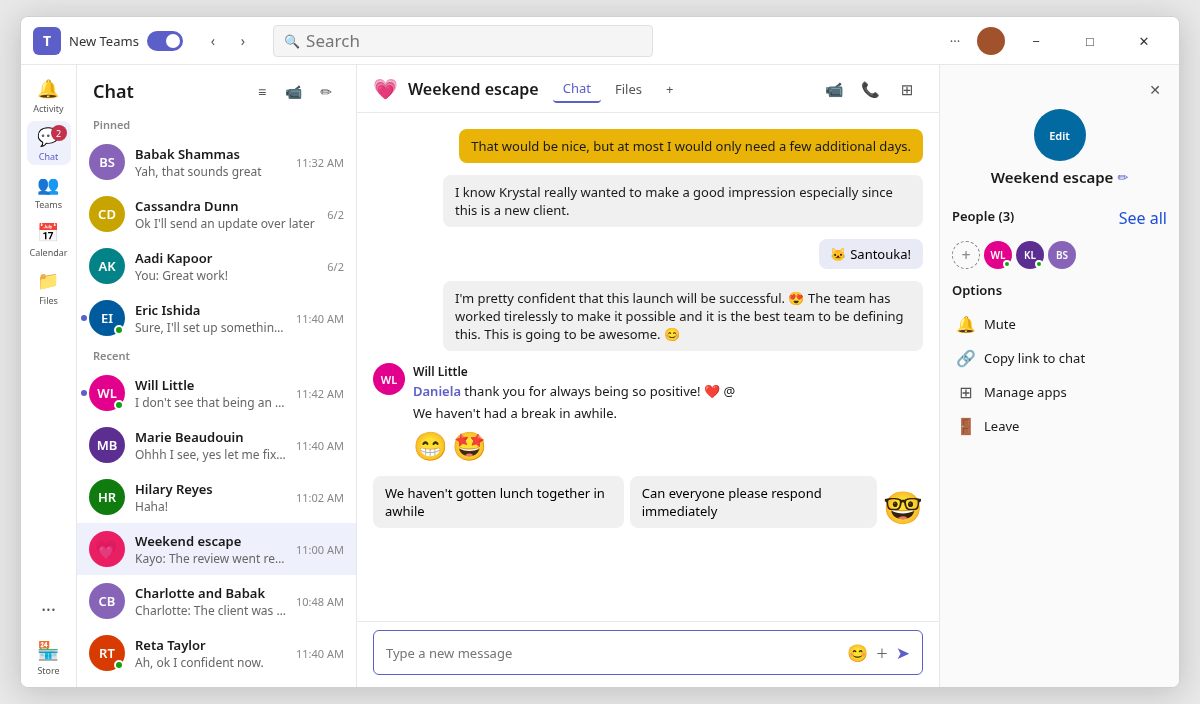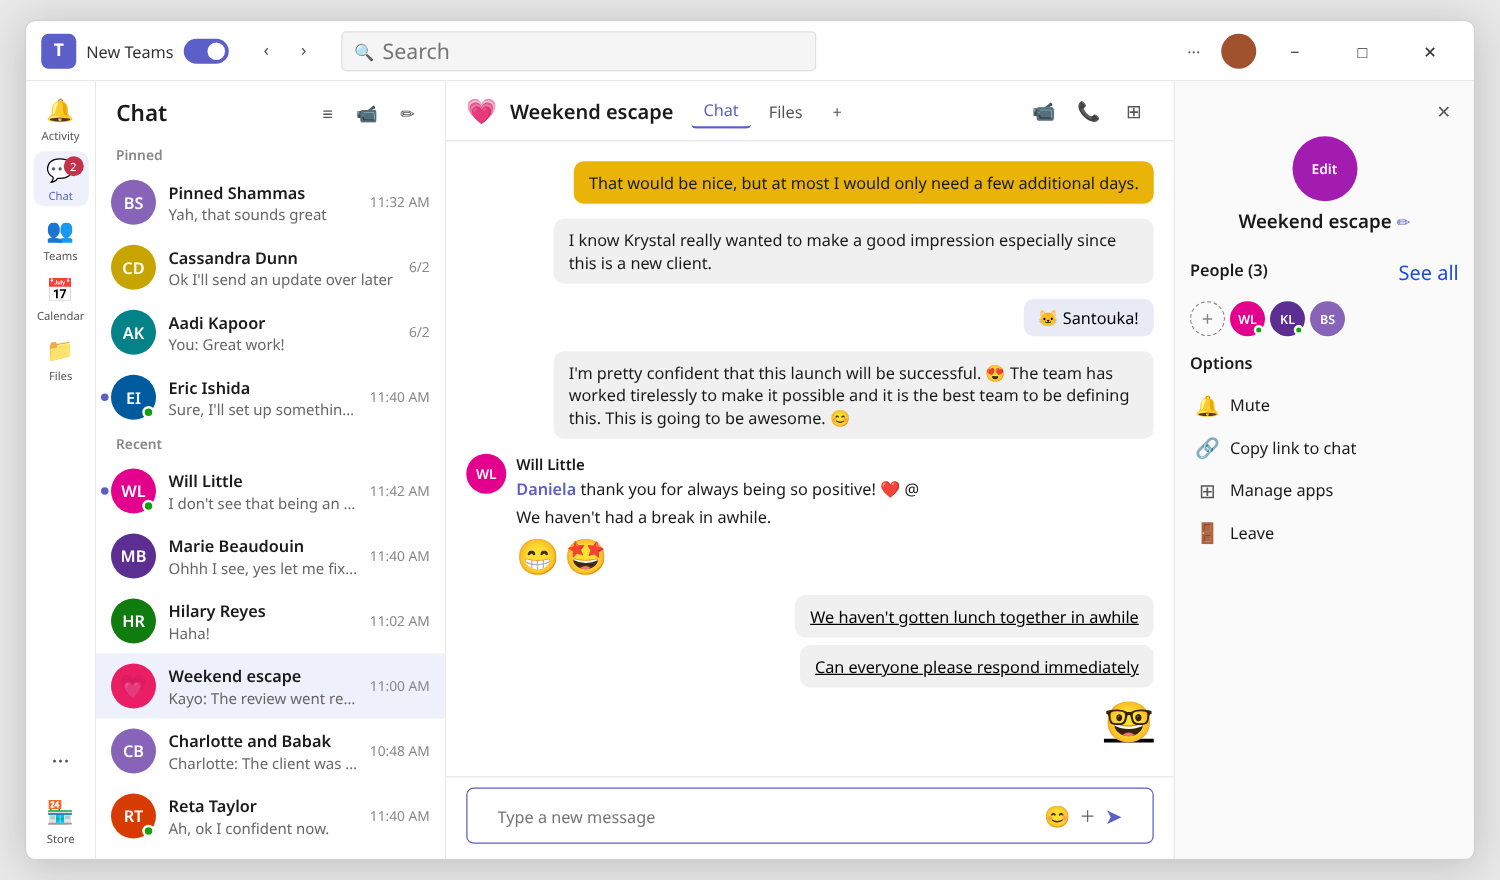--- a/index.html
+++ b/index.html
@@ -214,21 +214,21 @@
 
     
     .input-area {
       padding: 8px 16px 12px;
       border-top: 1px solid #e8e8e8;
       flex-shrink: 0;
     }
     .input-box {
       border: 1.5px solid #5b5fc7;
       border-radius: 6px;
-      padding: 8px 24px;
+      padding: 8px 12px;
       display: flex;
       align-items: center;
       gap: 8px;
     }
     .input-field {
       flex: 1;
       border: none;
       outline: none;
       font-size: 13px;
       color: #333;
@@ -241,21 +241,21 @@
       width: 240px;
       background: #fafafa;
       border-left: 1px solid #e8e8e8;
       padding: 12px;
       flex-shrink: 0;
       overflow-y: auto;
     }
     .rp-header { display: flex; align-items: center; justify-content: flex-end; margin-bottom: 8px; }
     .rp-close { width: 24px; height: 24px; border-radius: 4px; border: none; background: transparent; cursor: pointer; color: #555; font-size: 14px; }
     .rp-group-section { display: flex; flex-direction: column; align-items: center; margin-bottom: 16px; }
-    .rp-group-avatar { width: 52px; height: 52px; border-radius: 50%; background: #a21caf; display: flex; align-items: center; justify-content: center; font-size: 11px; color: #fff; font-weight: 600; margin-bottom: 6px; }
+    .rp-group-avatar { width: 52px; height: 52px; border-radius: 50%; background: #0369a1; display: flex; align-items: center; justify-content: center; font-size: 11px; color: #fff; font-weight: 600; margin-bottom: 6px; }
     .rp-group-name { font-size: 15px; font-weight: 600; color: #1a1a1a; }
     .rp-edit-icon { color: #5b5fc7; font-size: 13px; margin-left: 4px; cursor: pointer; }
     .rp-name-row { display: flex; align-items: center; }
     .rp-section-title { font-size: 13px; font-weight: 600; color: #1a1a1a; margin-bottom: 8px; margin-top: 4px; }
     .rp-people-header { display: flex; align-items: center; justify-content: space-between; margin-bottom: 8px; }
     .rp-see-all { font-size: 16px; color: #1d4ed8; cursor: pointer; }
     .rp-avatars { display: flex; gap: 4px; align-items: center; }
     .rp-avatar { width: 28px; height: 28px; border-radius: 50%; display: flex; align-items: center; justify-content: center; font-size: 10px; color: #fff; font-weight: 600; position: relative; }
     .rp-avatar .online-dot { width: 8px; height: 8px; }
     .rp-add-btn { width: 28px; height: 28px; border-radius: 50%; border: 1.5px dashed #888; display: flex; align-items: center; justify-content: center; color: #888; font-size: 16px; cursor: pointer; background: transparent; }
@@ -333,21 +333,21 @@
           <button class="icon-btn">📹</button>
           <button class="icon-btn">✏</button>
         </div>
       </div>
       <div class="chat-items">
         <div class="section-label">Pinned</div>
 
         <div class="chat-item">
           <div class="chat-avatar av-bs">BS</div>
           <div class="chat-info">
-            <div class="chat-name">Pinned Shammas</div>
+            <div class="chat-name">Babak Shammas</div>
             <div class="chat-preview">Yah, that sounds great</div>
           </div>
           <div class="chat-meta">
             <div class="chat-time">11:32 AM</div>
           </div>
         </div>
         <div class="chat-item">
           <div class="chat-avatar av-cd">CD</div>
           <div class="chat-info">
             <div class="chat-name">Cassandra Dunn</div>
@@ -490,21 +490,21 @@
               <span style="color:#5b5fc7; font-weight:600;">Daniela</span> thank you for always being so positive! ❤️ @
             </div>
             <div style="font-size:13px; color:#1a1a1a; margin-top:4px;">We haven't had a break in awhile.</div>
             <div style="display:flex; gap:4px; margin-top:4px; font-size:28px;">
               <span>😁</span>
               <span>🤩</span>
             </div>
           </div>
         </div>
 
-        <div style="display:flex; flex-direction:column; align-items:flex-end; gap:6px;text-decoration:underline;">
+        <div style="display:flex; align-items:flex-end; gap:6px;">
           <div style="background:#f0f0f0; border-radius:8px; padding:8px 12px; font-size:13px; max-width:400px;">We haven't gotten lunch together in awhile</div>
           <div style="background:#f0f0f0; border-radius:8px; padding:8px 12px; font-size:13px; max-width:400px;">Can everyone please respond immediately</div>
           <div style="font-size:32px;">🤓</div>
         </div>
 
       </div>
 
       <div class="input-area">
         <div class="input-box">
           <input class="input-field" type="text" placeholder="Type a new message" style="">

